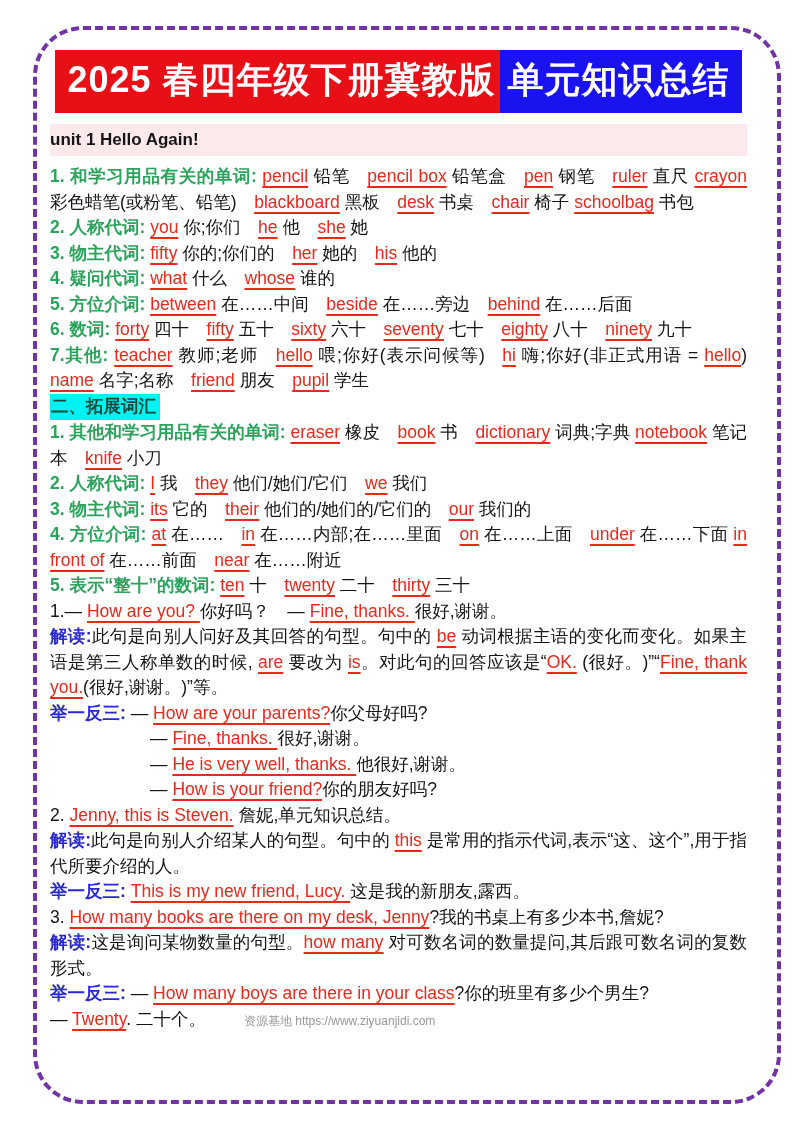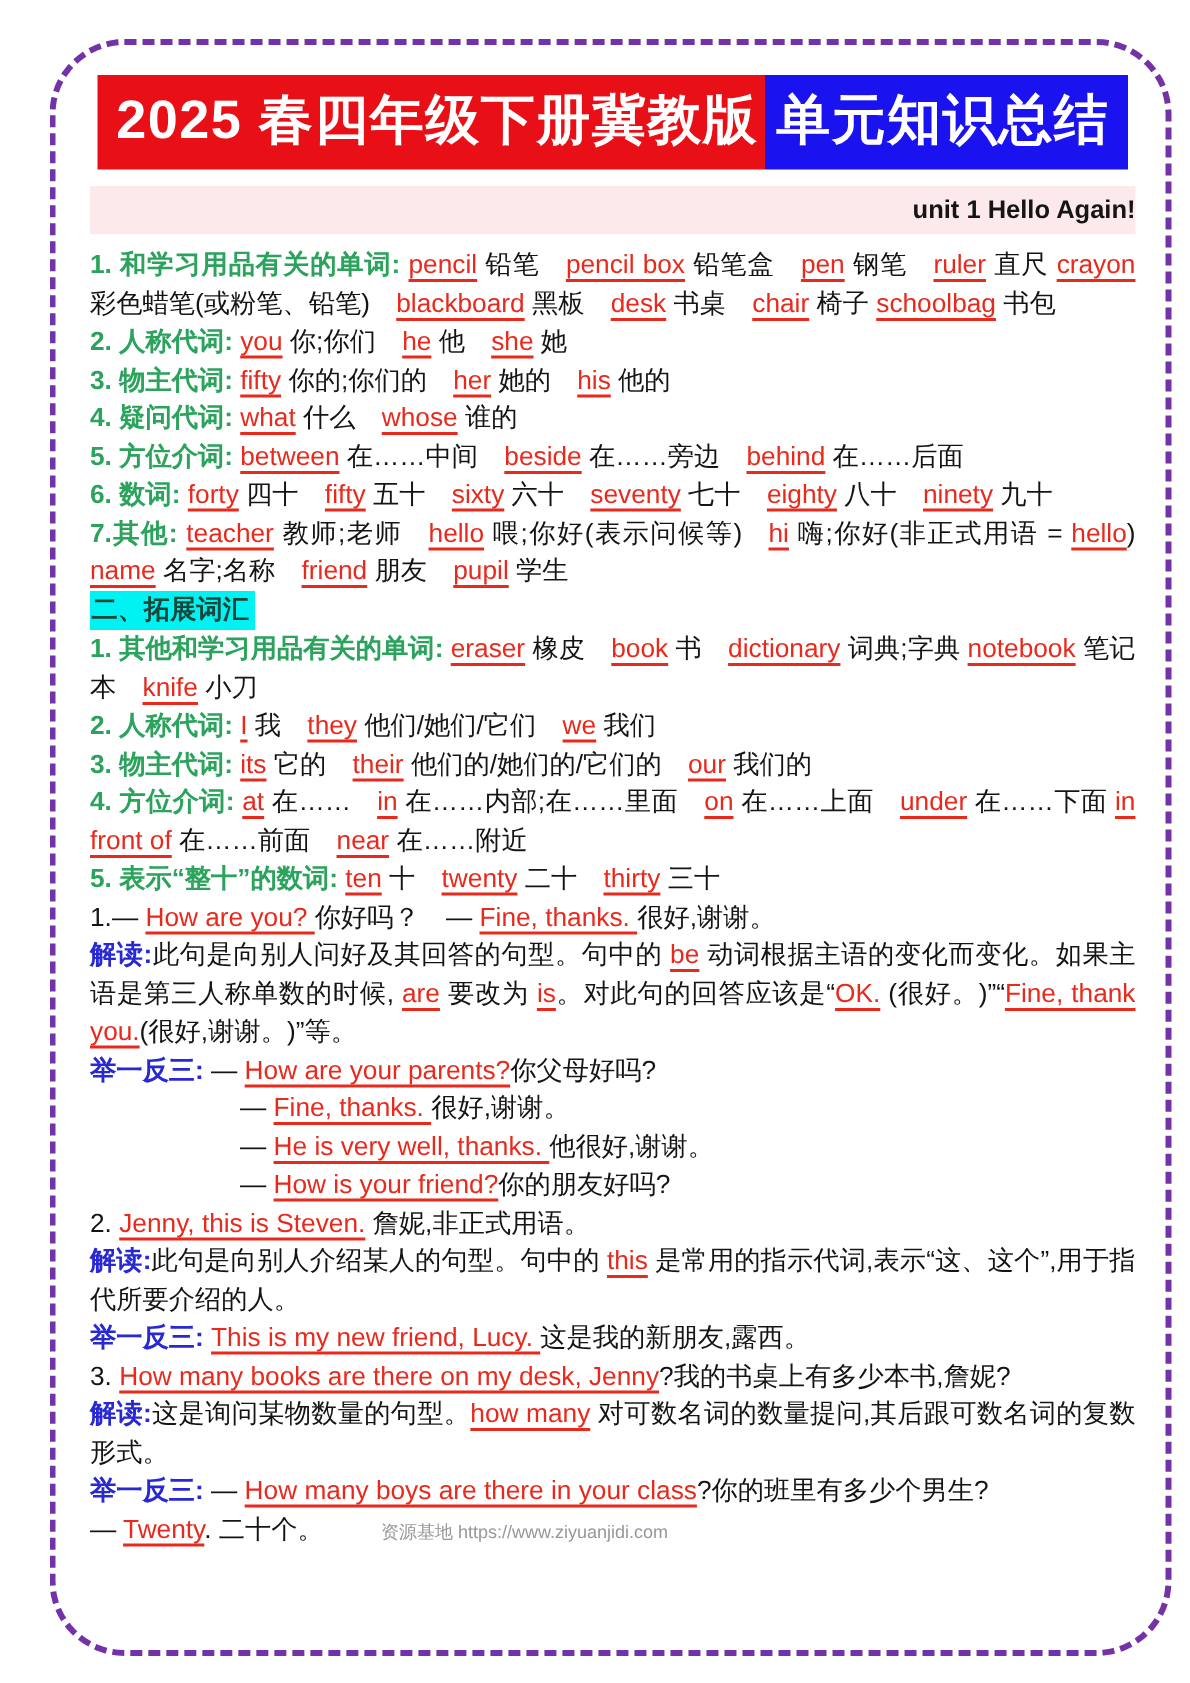--- a/index.html
+++ b/index.html
@@ -7,31 +7,31 @@
     width:793px;height:1122px;position:relative;background:#ffffff;
     font-family:"Liberation Sans","DejaVu Sans",sans-serif;
     overflow:hidden;
   }
   .frame{
     position:absolute;left:33px;top:26px;width:740px;height:1070px;
     border:4px dashed var(--c-border,#7333a7);border-radius:50px;
     pointer-events:none;
   }
   .content{
-    position:absolute;left:60px;top:50px;width:697px;
+    position:absolute;left:50px;top:50px;width:697px;
   }
   .title-row{text-align:center;margin-bottom:11px;white-space:nowrap;}
   .title-red,.title-blue{
     display:inline-block;color:#ffffff;font-weight:bold;font-size:36px;
     padding:6px 4px 8px 8px;letter-spacing:1px;vertical-align:top;
   }
   .title-red{background:var(--c-title-red,#e90f17);padding-left:12px;}
   .title-blue{background:var(--c-title-blue,#1b13ef);padding-right:12px;}
   .banner{
-    background:var(--c-banner,#fbe9ec);text-align:right;color:#151515;
+    background:var(--c-banner,#fbe9ec);text-align:left;color:#151515;
     font-size:17px;font-weight:bold;padding:6px 0;margin-bottom:8px;
   }
   .sec-header-row{line-height:25.5px;}
   .sec-header{
     display:inline-block;background:var(--c-cyan,#00f2f2);
     color:#17463a;font-weight:bold;font-size:17.5px;padding:0 4px 1px 1px;
   }
   .para{
     font-size:17.5px;line-height:25.5px;color:#141414;text-align:justify;
   }
@@ -68,21 +68,21 @@
       <div class="para"><span class="seg-green">2. 人称代词: </span><span class="seg-en">I</span><span class="seg-text"> 我 </span><span class="seg-en">they</span><span class="seg-text"> 他们/她们/它们 </span><span class="seg-en">we</span><span class="seg-text"> 我们</span></div>
       <div class="para"><span class="seg-green">3. 物主代词: </span><span class="seg-en">its</span><span class="seg-text"> 它的 </span><span class="seg-en">their</span><span class="seg-text"> 他们的/她们的/它们的 </span><span class="seg-en">our</span><span class="seg-text"> 我们的</span></div>
       <div class="para"><span class="seg-green">4. 方位介词: </span><span class="seg-en">at</span><span class="seg-text"> 在…… </span><span class="seg-en">in</span><span class="seg-text"> 在……内部;在……里面 </span><span class="seg-en">on</span><span class="seg-text"> 在……上面 </span><span class="seg-en">under</span><span class="seg-text"> 在……下面 </span><span class="seg-en">in front of</span><span class="seg-text"> 在……前面 </span><span class="seg-en">near</span><span class="seg-text"> 在……附近</span></div>
       <div class="para"><span class="seg-green">5. 表示“整十”的数词: </span><span class="seg-en">ten</span><span class="seg-text"> 十 </span><span class="seg-en">twenty</span><span class="seg-text"> 二十 </span><span class="seg-en">thirty</span><span class="seg-text"> 三十</span></div>
       <div class="para"><span class="seg-text">1.— </span><span class="seg-en">How are you? </span><span class="seg-text">你好吗？ — </span><span class="seg-en">Fine, thanks. </span><span class="seg-text">很好,谢谢。</span></div>
       <div class="para"><span class="seg-blue">解读:</span><span class="seg-text">此句是向别人问好及其回答的句型。句中的 </span><span class="seg-en">be</span><span class="seg-text"> 动词根据主语的变化而变化。如果主语是第三人称单数的时候, </span><span class="seg-en">are</span><span class="seg-text"> 要改为 </span><span class="seg-en">is</span><span class="seg-text">。对此句的回答应该是“</span><span class="seg-en">OK.</span><span class="seg-text"> (很好。)”“</span><span class="seg-en">Fine, thank you.</span><span class="seg-text">(很好,谢谢。)”等。</span></div>
       <div class="para"><span class="seg-blue">举一反三: </span><span class="seg-text">— </span><span class="seg-en">How are your parents?</span><span class="seg-text">你父母好吗?</span></div>
       <div class="para indent"><span class="seg-text">— </span><span class="seg-en">Fine, thanks. </span><span class="seg-text">很好,谢谢。</span></div>
       <div class="para indent"><span class="seg-text">— </span><span class="seg-en">He is very well, thanks. </span><span class="seg-text">他很好,谢谢。</span></div>
       <div class="para indent"><span class="seg-text">— </span><span class="seg-en">How is your friend?</span><span class="seg-text">你的朋友好吗?</span></div>
-      <div class="para"><span class="seg-text">2. </span><span class="seg-en">Jenny, this is Steven.</span><span class="seg-text"> 詹妮,非正式用语。</span></div>
+      <div class="para"><span class="seg-text">2. </span><span class="seg-en">Jenny, this is Steven.</span><span class="seg-text"> 詹妮,单元知识总结。</span></div>
       <div class="para"><span class="seg-blue">解读:</span><span class="seg-text">此句是向别人介绍某人的句型。句中的 </span><span class="seg-en">this</span><span class="seg-text"> 是常用的指示代词,表示“这、这个”,用于指代所要介绍的人。</span></div>
       <div class="para"><span class="seg-blue">举一反三: </span><span class="seg-en">This is my new friend, Lucy. </span><span class="seg-text">这是我的新朋友,露西。</span></div>
       <div class="para"><span class="seg-text">3. </span><span class="seg-en">How many books are there on my desk, Jenny</span><span class="seg-text">?我的书桌上有多少本书,詹妮?</span></div>
       <div class="para"><span class="seg-blue">解读:</span><span class="seg-text">这是询问某物数量的句型。</span><span class="seg-en">how many</span><span class="seg-text"> 对可数名词的数量提问,其后跟可数名词的复数形式。</span></div>
       <div class="para"><span class="seg-blue">举一反三: </span><span class="seg-text">— </span><span class="seg-en">How many boys are there in your class</span><span class="seg-text">?你的班里有多少个男生?</span></div>
       <div class="para"><span class="seg-text">— </span><span class="seg-en">Twenty</span><span class="seg-text">. 二十个。</span><span class="seg-gray">资源基地 https://www.ziyuanjidi.com</span></div>
     </div>
 </div>
 
 </body></html>

